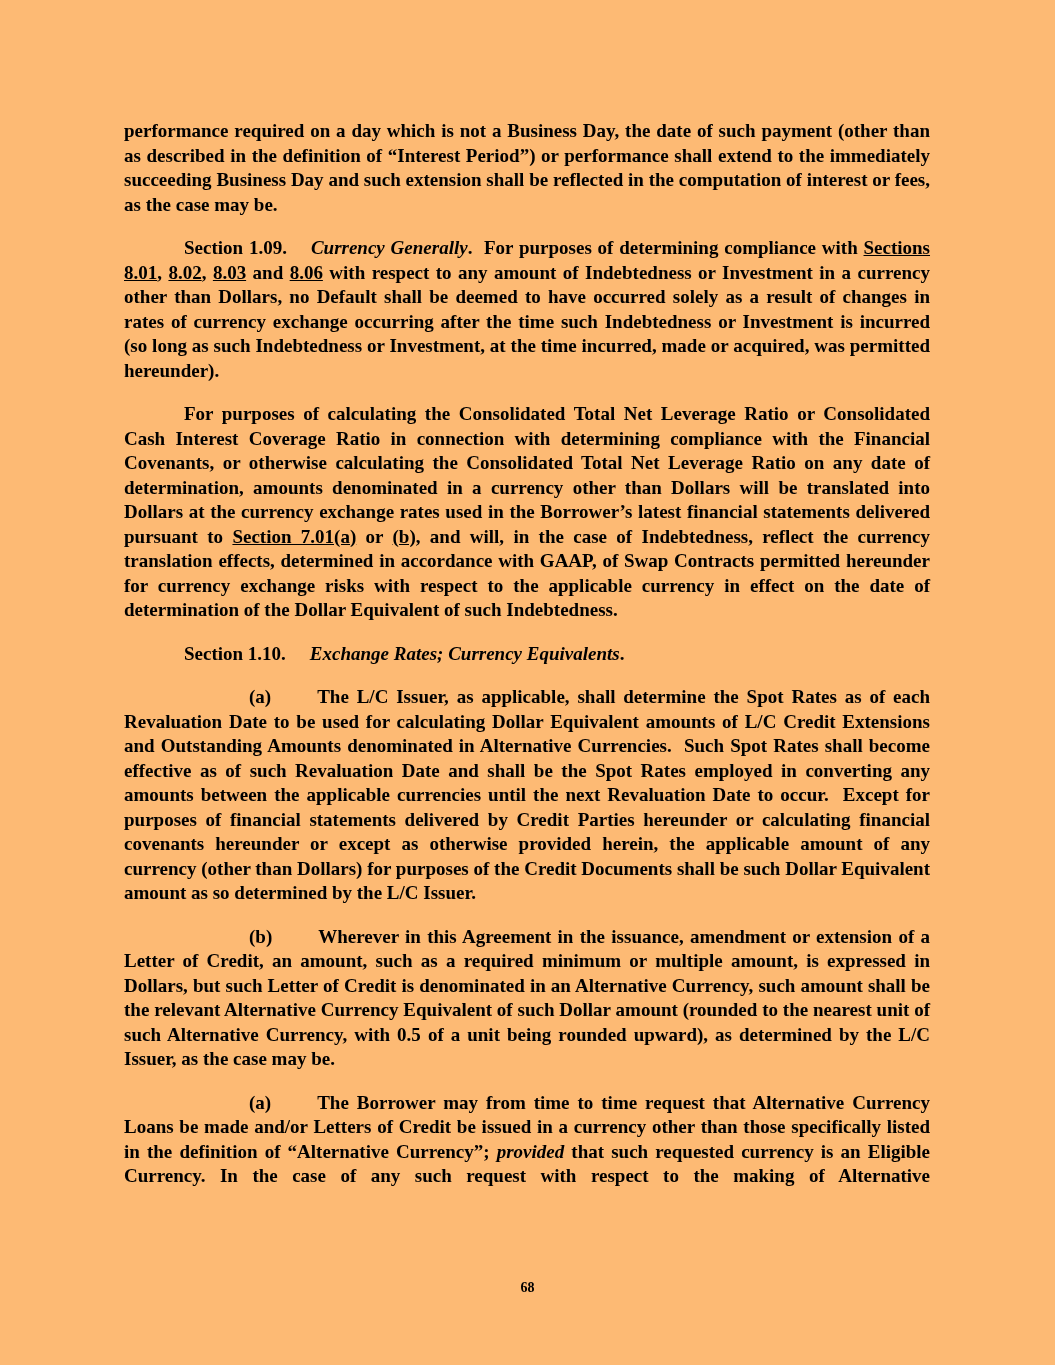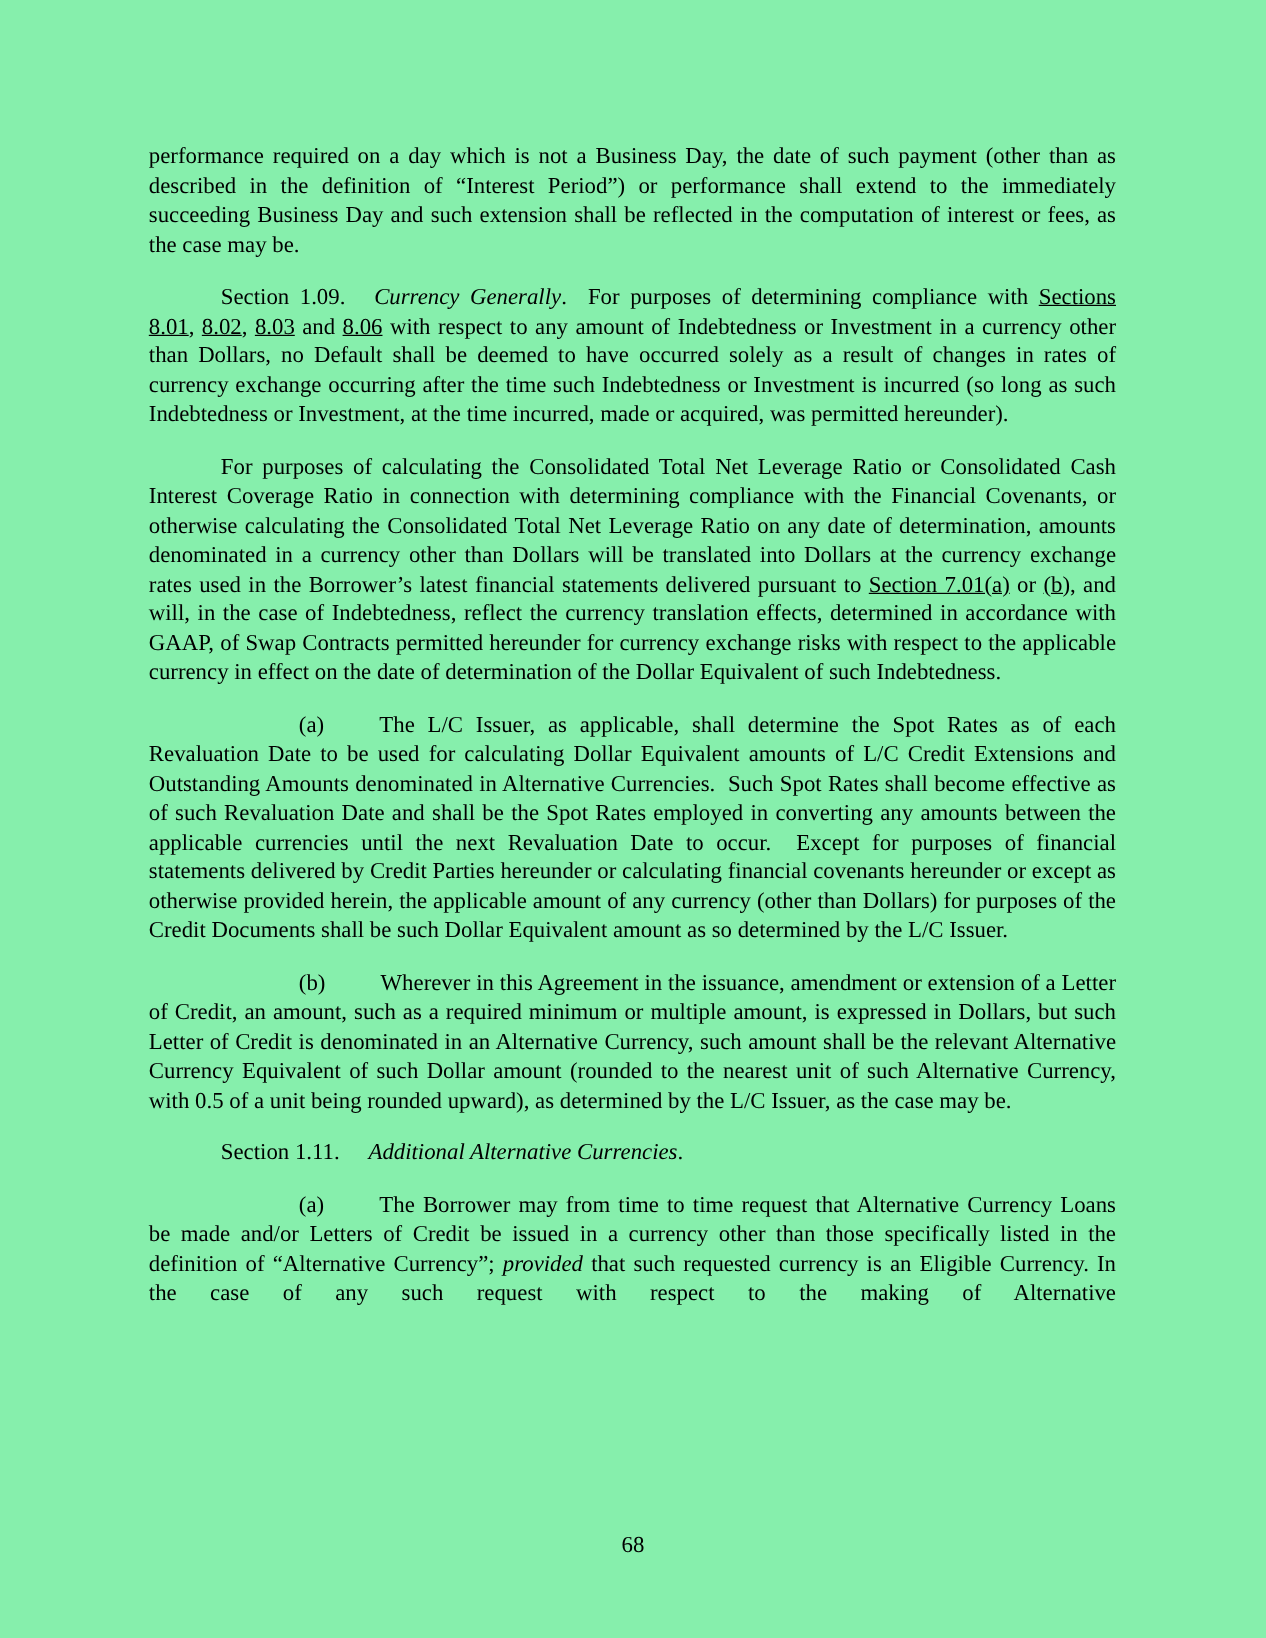--- a/index.html
+++ b/index.html
@@ -4,26 +4,27 @@
 <style>
   html, body {
     margin: 0;
     padding: 0;
     background: #ffffff;
   }
   .page {
     position: relative;
     width: 1055px;
     height: 1365px;
-    background: #86efac;
+    background: #fdba74;
     font-family: "Liberation Serif", serif;
     font-size: 19px;
     line-height: 24.5px;
     color: #000000;
     overflow: hidden;
+    font-weight: bold;
   }
   .doc-body {
     position: absolute;
     left: 124px;
     top: 119px;
     width: 806px;
   }
   .para {
     margin: 0 0 19px 0;
     text-align: justify;
@@ -36,31 +37,31 @@
   .underline   { text-decoration: underline; }
   .tab { display: inline-block; }
   .tab.narrow { width: 24px; }
   .tab.wide   { width: 46px; }
   .page-number {
     position: absolute;
     left: 0;
     right: 0;
     top: 1276px;
     text-align: center;
-    font-size: 19px;
+    font-size: 14px;
   }
 </style>
 </head>
 <body>
 
 <div class="page">
   <div class="doc-body">
 
   <p class="para ind-none"><span>performance required on a day which is not a Business Day, the date of such payment (other than as described in the definition of “Interest Period”) or performance shall extend to the immediately succeeding Business Day and such extension shall be reflected in the computation of interest or fees, as the case may be.</span></p>
       <p class="para ind-section"><span>Section 1.09.</span><span class="tab narrow"></span><span class="italic">Currency Generally</span><span>.&nbsp; For purposes of determining compliance with </span><span class="underline">Sections 8.01</span><span>, </span><span class="underline">8.02</span><span>, </span><span class="underline">8.03</span><span> and </span><span class="underline">8.06</span><span> with respect to any amount of Indebtedness or Investment in a currency other than Dollars, no Default shall be deemed to have occurred solely as a result of changes in rates of currency exchange occurring after the time such Indebtedness or Investment is incurred (so long as such Indebtedness or Investment, at the time incurred, made or acquired, was permitted hereunder).</span></p>
       <p class="para ind-section"><span>For purposes of calculating the Consolidated Total Net Leverage Ratio or Consolidated Cash Interest Coverage Ratio in connection with determining compliance with the Financial Covenants, or otherwise calculating the Consolidated Total Net Leverage Ratio on any date of determination, amounts denominated in a currency other than Dollars will be translated into Dollars at the currency exchange rates used in the Borrower’s latest financial statements delivered pursuant to </span><span class="underline">Section 7.01(a)</span><span> or </span><span class="underline">(b)</span><span>, and will, in the case of Indebtedness, reflect the currency translation effects, determined in accordance with GAAP, of Swap Contracts permitted hereunder for currency exchange risks with respect to the applicable currency in effect on the date of determination of the Dollar Equivalent of such Indebtedness.</span></p>
+      <p class="para ind-section"><span>Section 1.10.</span><span class="tab narrow"></span><span class="italic">Exchange Rates; Currency Equivalents</span><span>.</span></p>
       <p class="para ind-item"><span>(a)</span><span class="tab wide"></span><span>The L/C Issuer, as applicable, shall determine the Spot Rates as of each Revaluation Date to be used for calculating Dollar Equivalent amounts of L/C Credit Extensions and Outstanding Amounts denominated in Alternative Currencies.&nbsp; Such Spot Rates shall become effective as of such Revaluation Date and shall be the Spot Rates employed in converting any amounts between the applicable currencies until the next Revaluation Date to occur.&nbsp; Except for purposes of financial statements delivered by Credit Parties hereunder or calculating financial covenants hereunder or except as otherwise provided herein, the applicable amount of any currency (other than Dollars) for purposes of the Credit Documents shall be such Dollar Equivalent amount as so determined by the L/C Issuer.</span></p>
       <p class="para ind-item"><span>(b)</span><span class="tab wide"></span><span>Wherever in this Agreement in the issuance, amendment or extension of a Letter of Credit, an amount, such as a required minimum or multiple amount, is expressed in Dollars, but such Letter of Credit is denominated in an Alternative Currency, such amount shall be the relevant Alternative Currency Equivalent of such Dollar amount (rounded to the nearest unit of such Alternative Currency, with 0.5 of a unit being rounded upward), as determined by the L/C Issuer, as the case may be.</span></p>
-      <p class="para ind-section"><span>Section 1.11.</span><span class="tab narrow"></span><span class="italic">Additional Alternative Currencies</span><span>.</span></p>
       <p class="para ind-item jlast"><span>(a)</span><span class="tab wide"></span><span>The Borrower may from time to time request that Alternative Currency Loans be made and/or Letters of Credit be issued in a currency other than those specifically listed in the definition of “Alternative Currency”; </span><span class="italic">provided</span><span> that such requested currency is an Eligible Currency. In the case of any such request with respect to the making of Alternative</span></p>
     </div>
   <div class="page-number">68</div>
 </div>
 
 </body></html>

